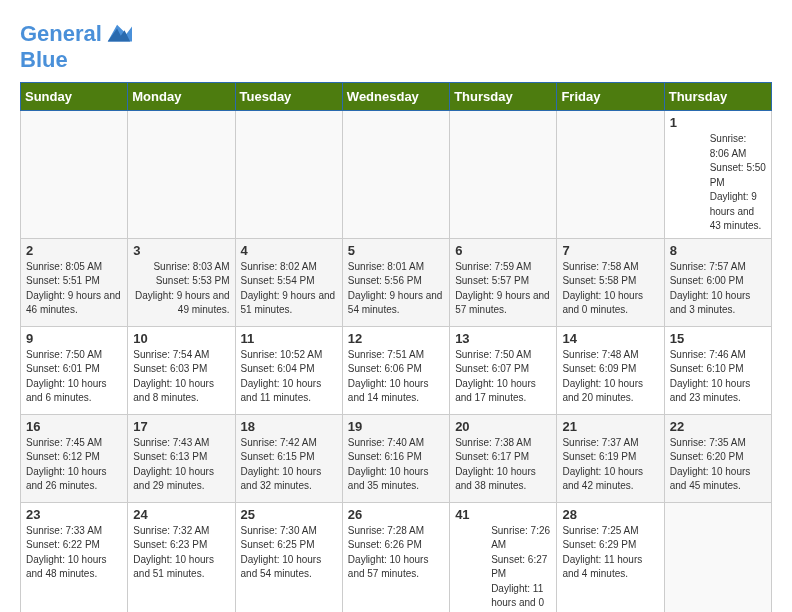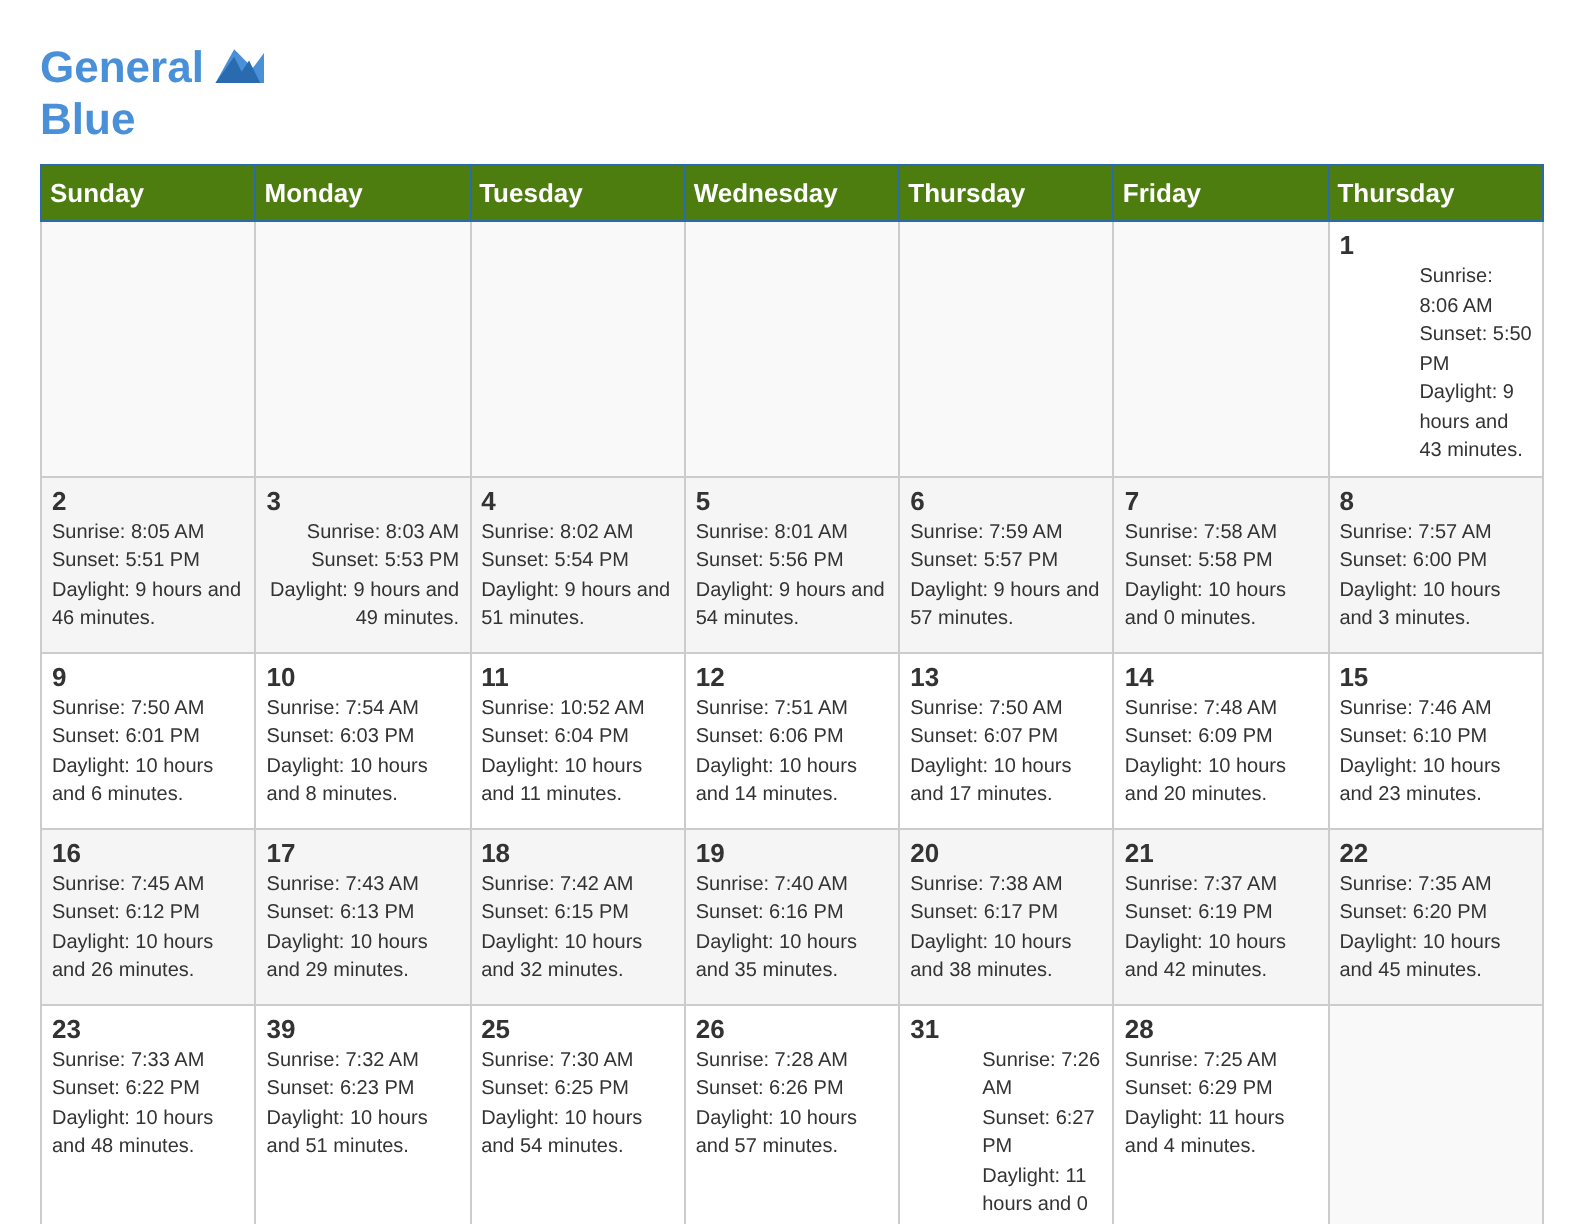--- a/index.html
+++ b/index.html
@@ -263,39 +263,39 @@
         </td>
       </tr>
       <tr>
         <td>
           <span class="day-num">23</span>
           <div class="day-info" style="white-space: pre-line;">Sunrise: 7:33 AM
 Sunset: 6:22 PM
 Daylight: 10 hours and 48 minutes.</div>
         </td>
         <td>
-          <span class="day-num">39</span>
+          <span class="day-num">24</span>
           <div class="day-info" style="white-space: pre-line;">Sunrise: 7:32 AM
 Sunset: 6:23 PM
 Daylight: 10 hours and 51 minutes.</div>
         </td>
         <td>
           <span class="day-num">25</span>
           <div class="day-info" style="white-space: pre-line;">Sunrise: 7:30 AM
 Sunset: 6:25 PM
 Daylight: 10 hours and 54 minutes.</div>
         </td>
         <td>
           <span class="day-num">26</span>
           <div class="day-info" style="white-space: pre-line;">Sunrise: 7:28 AM
 Sunset: 6:26 PM
 Daylight: 10 hours and 57 minutes.</div>
         </td>
         <td>
-          <span class="day-num">31</span>
+          <span class="day-num">41</span>
           <div class="day-info" style="white-space: pre-line; margin-left: 36px;">Sunrise: 7:26 AM
 Sunset: 6:27 PM
 Daylight: 11 hours and 0 minutes.</div>
         </td>
         <td>
           <span class="day-num">28</span>
           <div class="day-info" style="white-space: pre-line;">Sunrise: 7:25 AM
 Sunset: 6:29 PM
 Daylight: 11 hours and 4 minutes.</div>
         </td>

